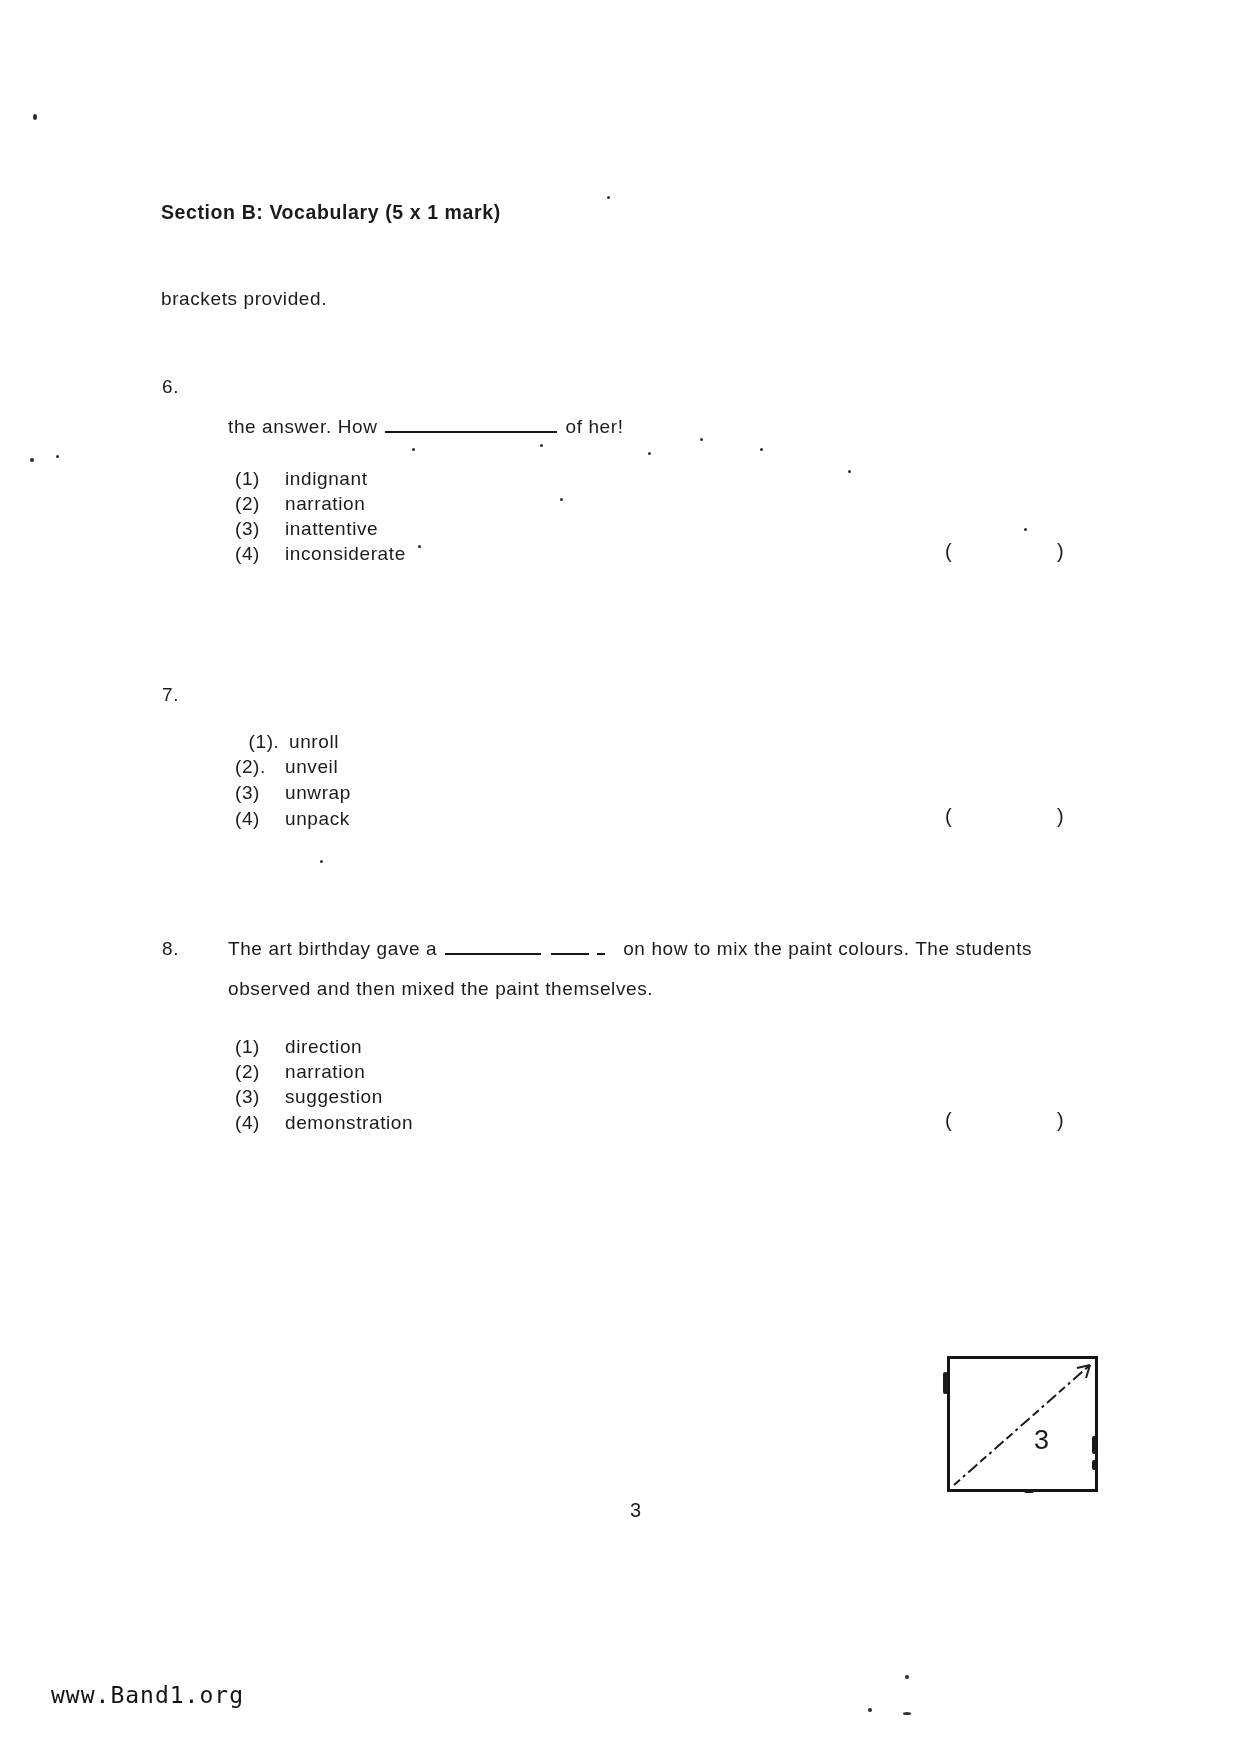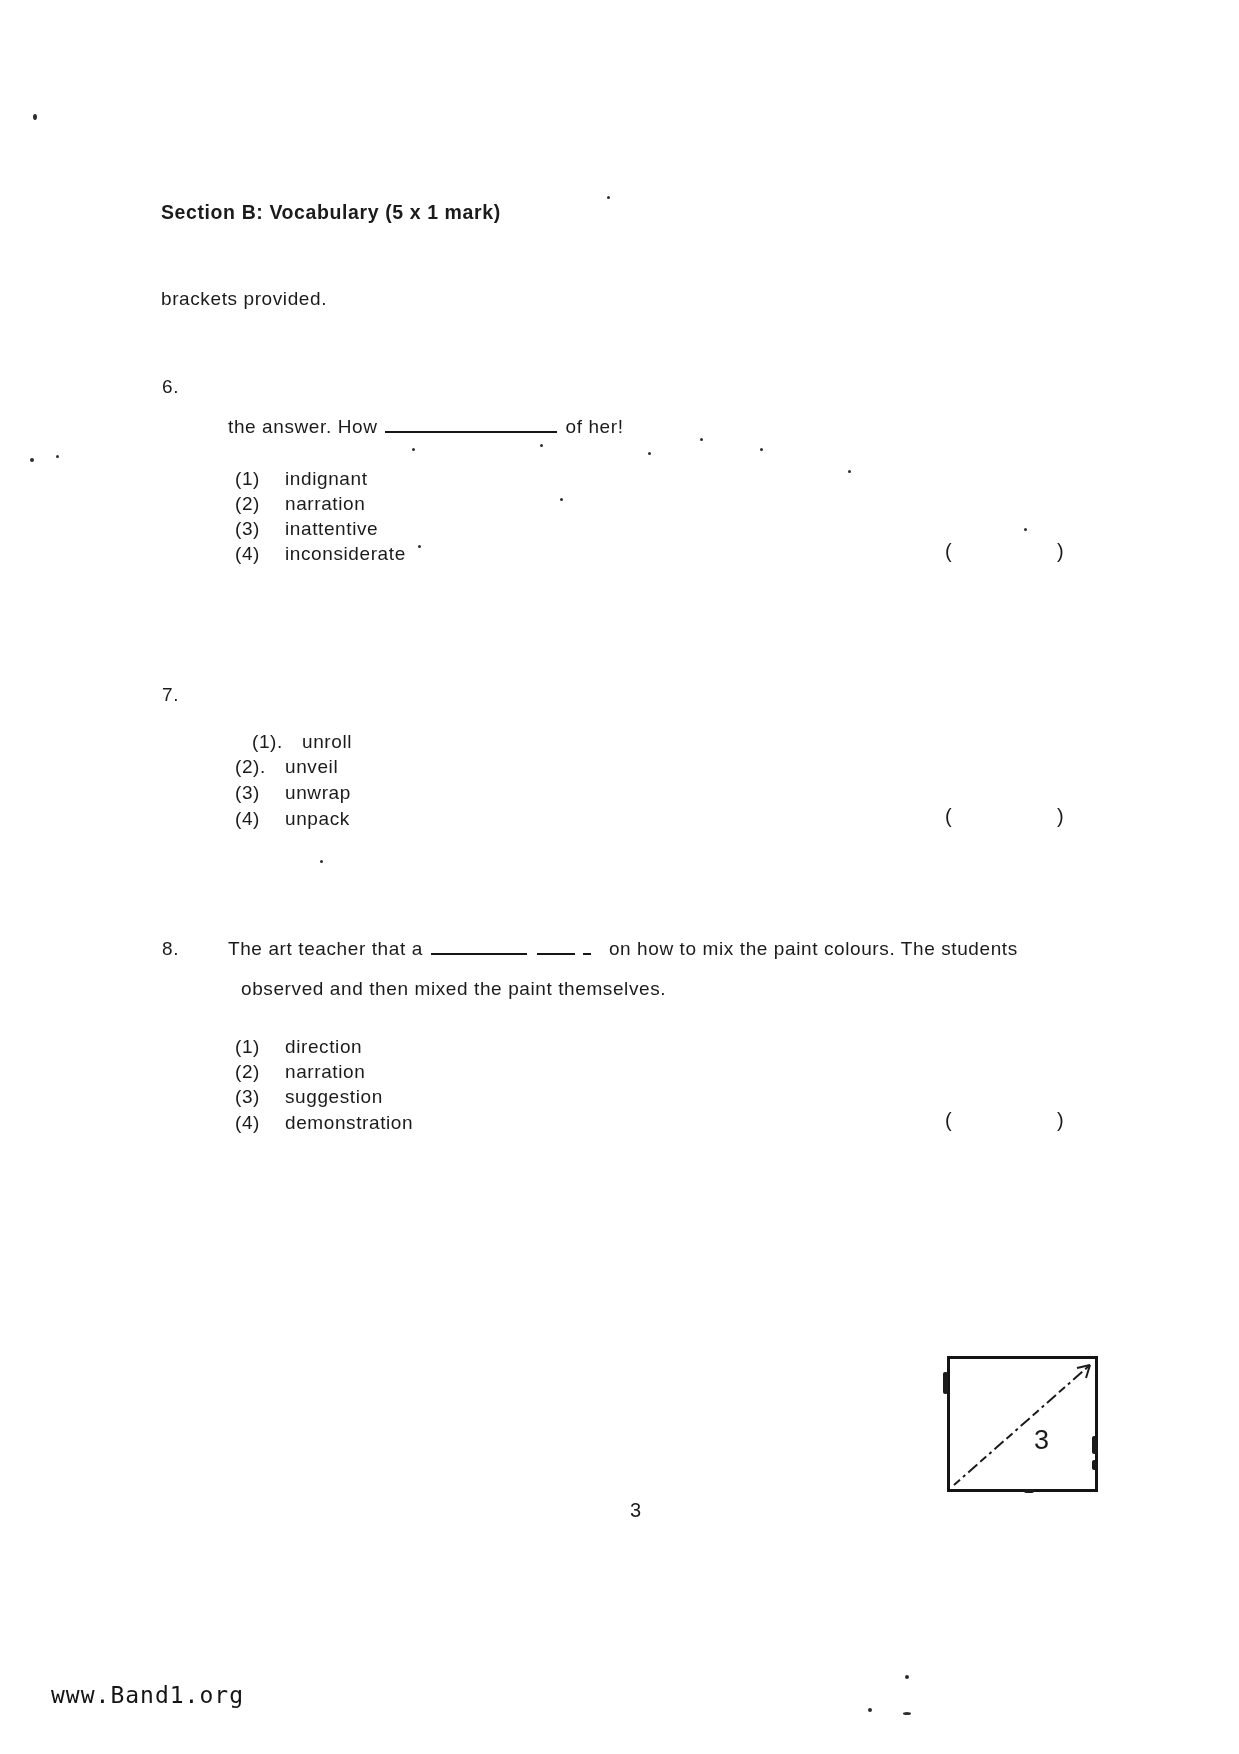--- a/index.html
+++ b/index.html
@@ -81,40 +81,40 @@
     <span class="opt-num">(3)</span><span>inattentive</span>
   </div>
   <div class="ink body-txt" style="left:235px; top:543px;">
     <span class="opt-num">(4)</span><span>inconsiderate</span>
   </div>
   <span class="bracket" style="left:945px; top:540px;">(</span>
   <span class="bracket" style="left:1057px; top:540px;">)</span>
 
   <div class="ink body-txt" style="left:162px; top:684px;">7.</div>
 
-  <div class="ink body-txt" style="left:252px; top:731px;">
+  <div class="ink body-txt" style="left:239px; top:731px;text-align:center;">
     <span class="opt-num">(1).</span><span>unroll</span>
   </div>
   <div class="ink body-txt" style="left:235px; top:756px;">
     <span class="opt-num">(2).</span><span>unveil</span>
   </div>
   <div class="ink body-txt" style="left:235px; top:782px;">
     <span class="opt-num">(3)</span><span>unwrap</span>
   </div>
   <div class="ink body-txt" style="left:235px; top:808px;">
     <span class="opt-num">(4)</span><span>unpack</span>
   </div>
   <span class="bracket" style="left:945px; top:805px;">(</span>
   <span class="bracket" style="left:1057px; top:805px;">)</span>
 
   <div class="ink body-txt" style="left:162px; top:938px;">8.</div>
   <div class="ink body-txt" style="left:228px; top:938px;">
-    <span>The art teacher that a</span><span class="blank-segmented"></span><span>on how to mix the paint colours. The students</span>
+    <span>The art birthday gave a</span><span class="blank-segmented"></span><span>on how to mix the paint colours. The students</span>
   </div>
-  <div class="ink body-txt" style="left:241px; top:978px;text-align:right;">observed and then mixed the paint themselves.</div>
+  <div class="ink body-txt" style="left:228px; top:978px;text-align:right;">observed and then mixed the paint themselves.</div>
 
   <div class="ink body-txt" style="left:235px; top:1036px;">
     <span class="opt-num">(1)</span><span>direction</span>
   </div>
   <div class="ink body-txt" style="left:235px; top:1061px;">
     <span class="opt-num">(2)</span><span>narration</span>
   </div>
   <div class="ink body-txt" style="left:235px; top:1086px;">
     <span class="opt-num">(3)</span><span>suggestion</span>
   </div>

